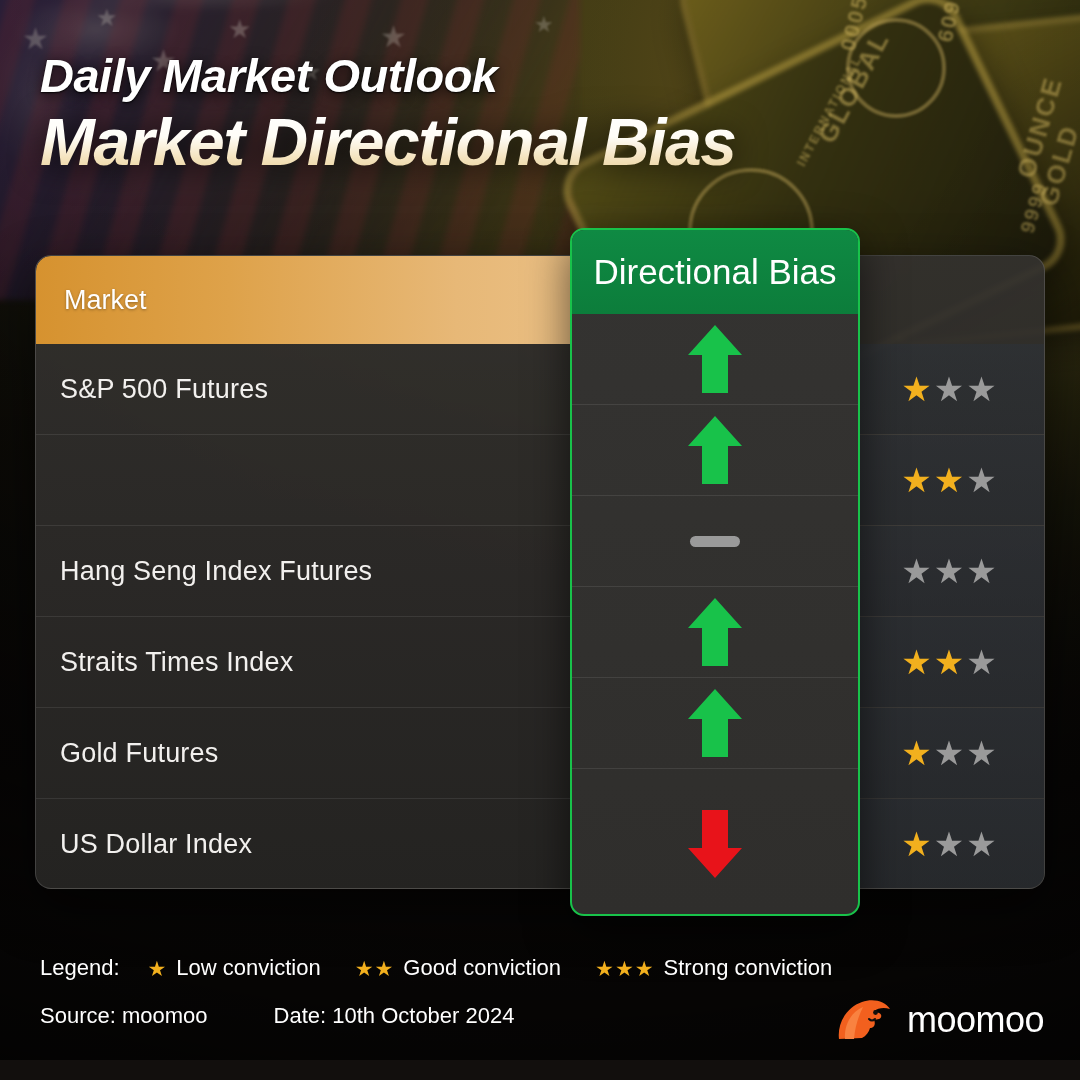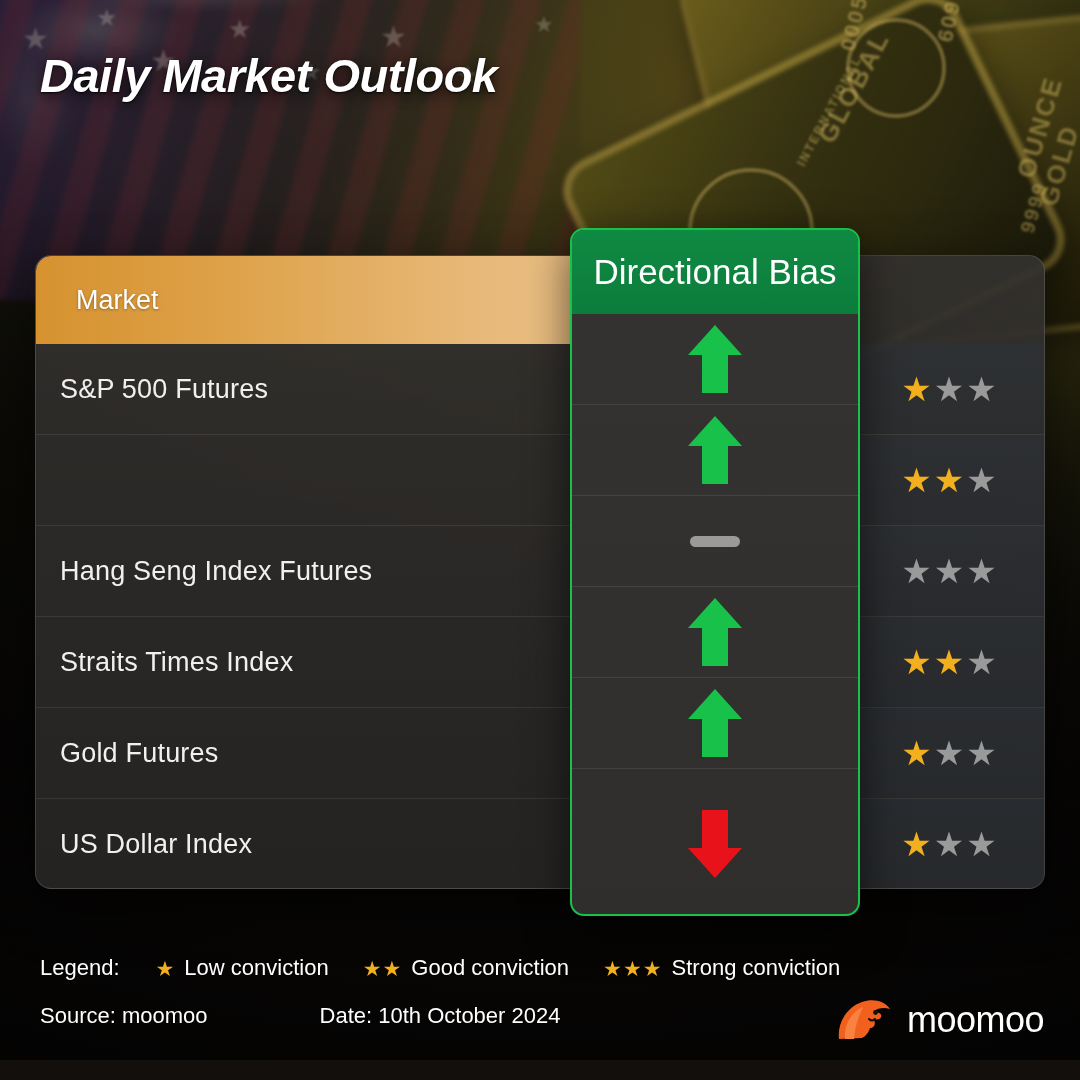--- a/index.html
+++ b/index.html
@@ -73,21 +73,21 @@
     position:absolute;left:35px;top:255px;width:1008px;height:632px;
     border-radius:16px;overflow:hidden;
     background:linear-gradient(180deg, rgba(52,50,47,.92) 0%, rgba(44,42,40,.94) 55%, rgba(38,37,35,.95) 100%);
     border:1px solid rgba(255,255,255,.14);
     box-shadow:0 18px 50px rgba(0,0,0,.55);
   }
   .thead{display:flex;height:88px;}
   .th-market{
     flex:0 0 540px;
     background:linear-gradient(90deg,#d6922f 0%,#dea24a 34%,#e7b877 74%,#ebc187 100%);
-    display:flex;align-items:center;padding-left:40px;
+    display:flex;align-items:center;padding-left:28px;
     border-radius:15px 0 0 0;
   }
   .th-market span{font-size:27px;color:#fff;text-shadow:0 1px 3px rgba(0,0,0,.35);}
   .th-mid{flex:1 1 auto;background:rgba(0,0,0,0);}
   .th-conv{
     flex:0 0 190px;
     background:linear-gradient(180deg,#0e5a96 0%,#0c5189 55%,#0a477a 100%);
     display:flex;align-items:center;justify-content:center;
     border-radius:12px 12px 0 0;
   }
@@ -123,26 +123,26 @@
   .bias-row{
     height:90px;display:flex;align-items:center;justify-content:center;
     border-top:1px solid rgba(255,255,255,.09);
   }
   .bias-row:first-child{border-top:none;}
   .bias-row:last-child{height:calc(600px - 450px);}
   .flat{width:50px;height:11px;border-radius:6px;background:#9a9a9a;}
 
   
   .legend{position:absolute;left:40px;top:955px;display:flex;align-items:center;gap:0;}
-  .legend-label{font-size:22px;color:#ffffff;margin-right:36px;}
+  .legend-label{font-size:22px;color:#ffffff;margin-right:28px;}
   .legend-item{display:flex;align-items:center;margin-right:34px;}
   .legend-stars{color:#f2b01e;font-size:21px;letter-spacing:1px;margin-right:9px;line-height:1;}
   .legend-text{font-size:22px;color:#ffffff;}
 
-  .footer{position:absolute;left:40px;top:1003px;display:flex;align-items:flex-start;gap:46px;}
+  .footer{position:absolute;left:40px;top:1003px;display:flex;align-items:flex-start;}
   .f-source{font-size:22px;color:#ffffff;margin-right:66px;}
   .f-date{font-size:22px;color:#ffffff;}
 
   .brand{position:absolute;right:36px;top:995px;display:flex;align-items:center;gap:14px;}
   .brand-word{font-size:36px;color:#ffffff;letter-spacing:-.5px;line-height:1;}
 </style>
 </head>
 <body>
 
 <div class="canvas">
@@ -170,20 +170,21 @@
         <div class="bg-engrave" style="left: 1018px; top: 150px; font-size: 26px; transform: rotate(-74deg);">GOLD</div>
         <div class="bg-engrave" style="left: 1008px; top: 196px; font-size: 20px; transform: rotate(-74deg);">9999</div>
         <div class="bg-engrave" style="left: 826px; top: 10px; font-size: 22px; transform: rotate(-76deg);">0005</div>
         <div class="bg-engrave" style="left: 928px; top: 8px; font-size: 22px; transform: rotate(-78deg);">609</div>
       </div>
     <div class="bg-vignette"></div>
   </div>
 
   <div class="headline">
     <div class="h-line1">Daily Market Outlook</div>
+    <div class="h-line2">Market Directional Bias</div>
   </div>
 
   <div class="table">
     <div class="thead">
       <div class="th-market">
         <span>Market</span>
       </div>
       <div class="th-mid"></div>
     </div>
     <div id="tbody">

